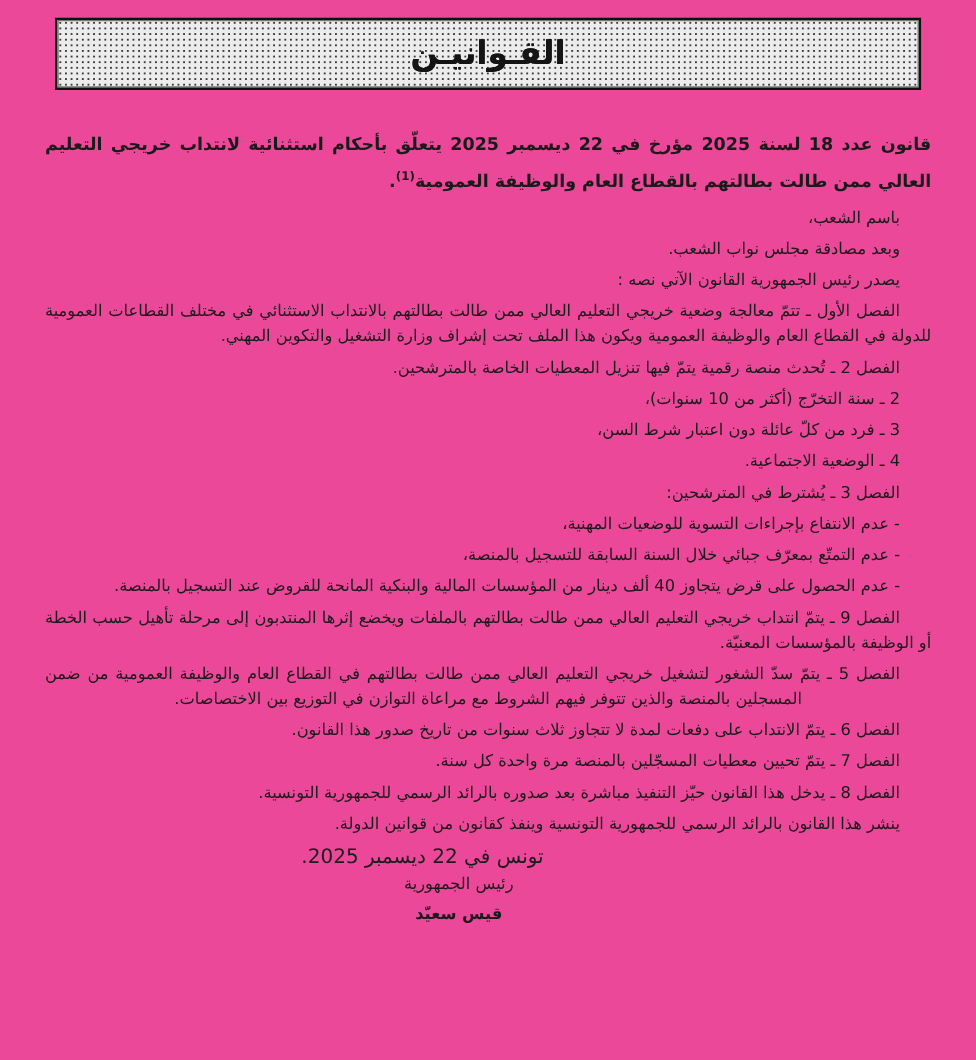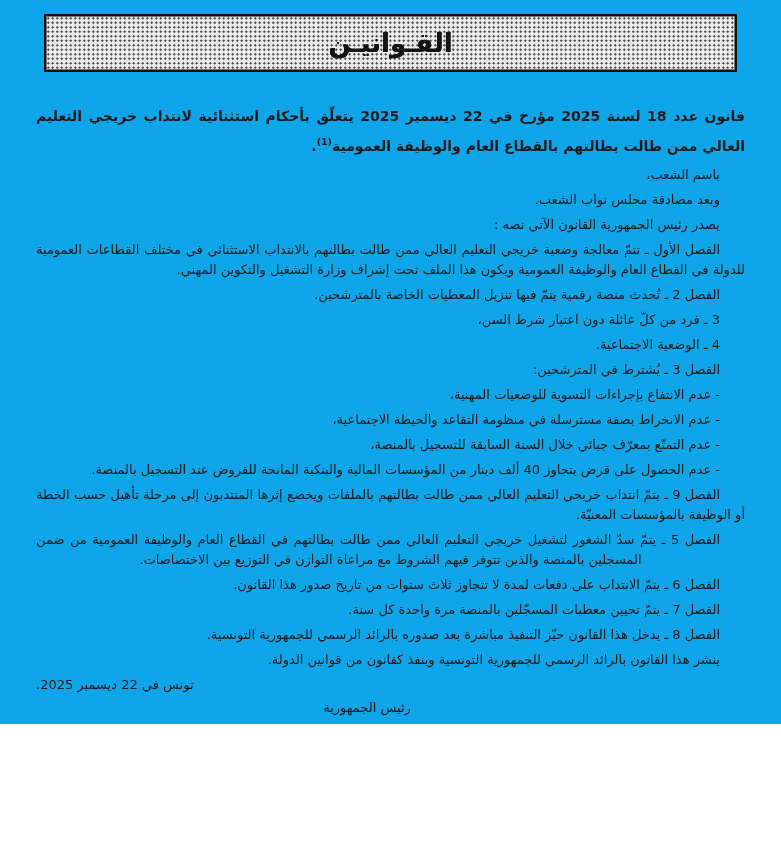--- a/index.html
+++ b/index.html
@@ -3,22 +3,22 @@
 <meta charset="utf-8">
 <style>
   html, body {
     margin: 0;
     padding: 0;
     background: #ffffff;
   }
   .page {
     position: relative;
     width: 781px;
-    height: 724px;
-    background: #0ea5e9;
+    height: 848px;
+    background: #ec4899;
     overflow: hidden;
     direction: rtl;
     font-family: "DejaVu Sans", sans-serif;
     color: #1a1a1a;
   }
   
   .banner {
     margin: 14px 44px 0 44px;
     height: 54px;
     border: 2px solid #111;
@@ -57,23 +57,23 @@
     font-size: 13px;
     line-height: 20px;
     text-align: justify;
     text-indent: 25px;
   }
   p.center-last {
     text-align-last: center;
   }
   .p-date {
     margin: 4px 105px 2px 0;
-    font-size: 13px;
+    font-size: 16px;
     line-height: 20px;
-    text-align: left;
+    text-align: center;
   }
   .signature {
     width: 220px;
     margin: 3px 268px 0 0;
     text-align: center;
     font-size: 13px;
     line-height: 19px;
   }
   .signer-name {
     font-weight: bold;
@@ -92,25 +92,25 @@
   <div class="content">
 
     <p class="law-title"><span>قانون عدد 18 لسنة 2025 مؤرخ في 22 ديسمبر 2025 يتعلّق بأحكام استثنائية لانتداب خريجي التعليم العالي ممن طالت بطالتهم بالقطاع العام والوظيفة العمومية</span><sup>(1)</sup><span>.</span></p>
 
     <p class="para">باسم الشعب،</p>
     <p class="para">وبعد مصادقة مجلس نواب الشعب.</p>
     <p class="para">يصدر رئيس الجمهورية القانون الآتي نصه :</p>
 
     <p class="para">الفصل الأول ـ تتمّ معالجة وضعية خريجي التعليم العالي ممن طالت بطالتهم بالانتداب الاستثنائي في مختلف القطاعات العمومية للدولة في القطاع العام والوظيفة العمومية ويكون هذا الملف تحت إشراف وزارة التشغيل والتكوين المهني.</p>
     <p class="para">الفصل 2 ـ تُحدث منصة رقمية يتمّ فيها تنزيل المعطيات الخاصة بالمترشحين.</p>
+    <p class="para">2 ـ سنة التخرّج (أكثر من 10 سنوات)،</p>
     <p class="para">3 ـ فرد من كلّ عائلة دون اعتبار شرط السن،</p>
     <p class="para">4 ـ الوضعية الاجتماعية.</p>
     <p class="para">الفصل 3 ـ يُشترط في المترشحين:</p>
     <p class="para">- عدم الانتفاع بإجراءات التسوية للوضعيات المهنية،</p>
-    <p class="para">- عدم الانخراط بصفة مسترسلة في منظومة التقاعد والحيطة الاجتماعية،</p>
     <p class="para">- عدم التمتّع بمعرّف جبائي خلال السنة السابقة للتسجيل بالمنصة،</p>
     <p class="para">- عدم الحصول على قرض يتجاوز 40 ألف دينار من المؤسسات المالية والبنكية المانحة للقروض عند التسجيل بالمنصة.</p>
     <p class="para">الفصل 9 ـ يتمّ انتداب خريجي التعليم العالي ممن طالت بطالتهم بالملفات ويخضع إثرها المنتدبون إلى مرحلة تأهيل حسب الخطة أو الوظيفة بالمؤسسات المعنيّة.</p>
     <p class="para center-last">الفصل 5 ـ يتمّ سدّ الشغور لتشغيل خريجي التعليم العالي ممن طالت بطالتهم في القطاع العام والوظيفة العمومية من ضمن المسجلين بالمنصة والذين تتوفر فيهم الشروط مع مراعاة التوازن في التوزيع بين الاختصاصات.</p>
     <p class="para">الفصل 6 ـ يتمّ الانتداب على دفعات لمدة لا تتجاوز ثلاث سنوات من تاريخ صدور هذا القانون.</p>
     <p class="para">الفصل 7 ـ يتمّ تحيين معطيات المسجّلين بالمنصة مرة واحدة كل سنة.</p>
     <p class="para">الفصل 8 ـ يدخل هذا القانون حيّز التنفيذ مباشرة بعد صدوره بالرائد الرسمي للجمهورية التونسية.</p>
     <p class="para">ينشر هذا القانون بالرائد الرسمي للجمهورية التونسية وينفذ كقانون من قوانين الدولة.</p>
 
     <p class="p-date">تونس في 22 ديسمبر 2025.</p>

